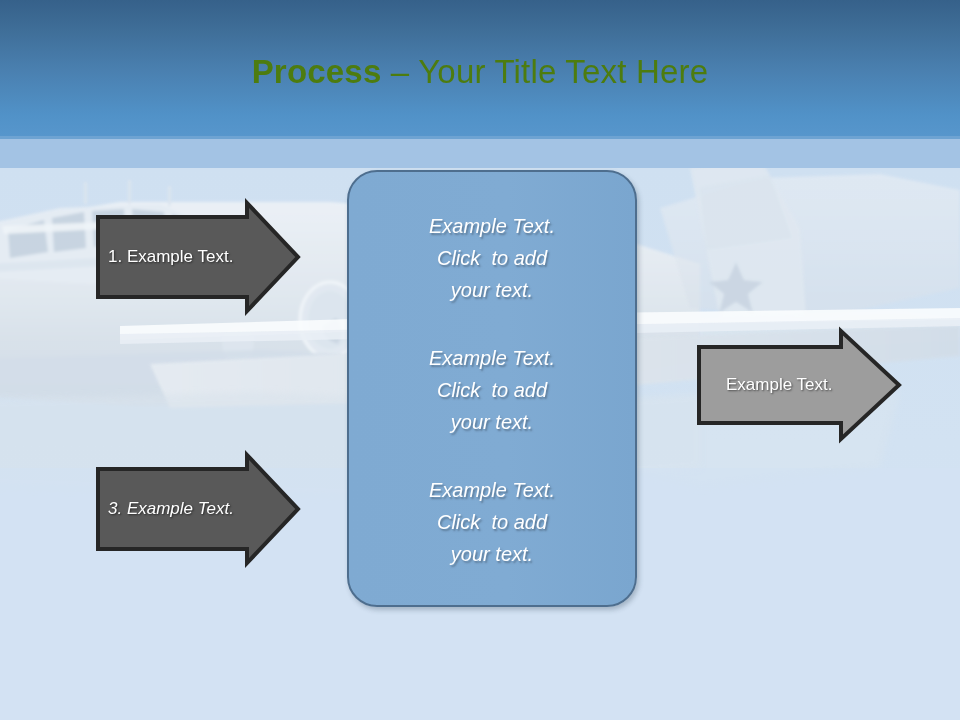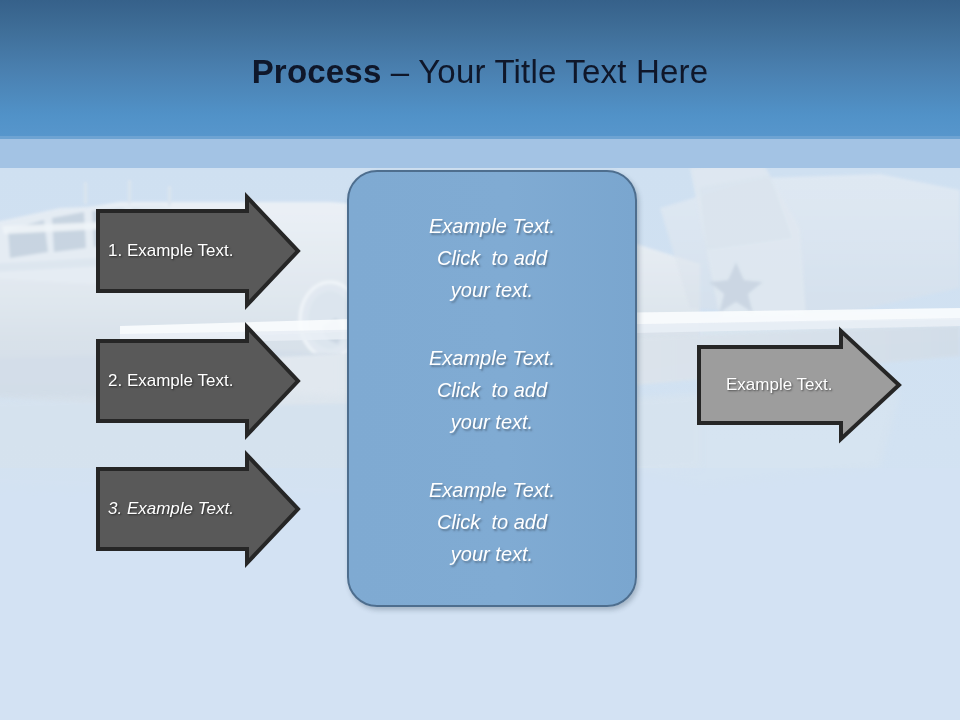--- a/index.html
+++ b/index.html
@@ -26,21 +26,21 @@
     background:#6EA3D2;
   }
   .subband{
     position:absolute;left:0;top:139px;width:960px;height:29px;
     background:#A3C3E4;
   }
   .title{
     position:absolute;left:0;top:53px;width:960px;
     text-align:center;
     font-size:33px;
-    color:#0f172a;
+    color:#4d7c0f;
     letter-spacing:.2px;
     white-space:nowrap;
   }
   .title .strong{font-weight:bold;}
   .title .light{font-weight:normal;}
 
   
   .bg-plane{
     position:absolute;left:0;top:168px;width:960px;height:552px;
     overflow:hidden;
@@ -54,21 +54,21 @@
   }
   .arrow svg{position:absolute;left:0;top:0;}
   .arrow-label{
     position:relative;
     color:#FFFFFF;
     font-size:17px;
     white-space:nowrap;
     text-shadow:1px 1px 2px rgba(0,0,0,.55);
   }
 
-  #arrow-1{left:92px;top:192px;width:212px;height:118px;}
+  #arrow-1{left:92px;top:198px;width:212px;height:118px;}
   #arrow-2{left:92px;top:322px;width:212px;height:118px;}
   #arrow-3{left:92px;top:450px;width:212px;height:118px;font-style:italic;}
   #arrow-1 .arrow-label,#arrow-2 .arrow-label,#arrow-3 .arrow-label{
     margin-left:16px;
   }
 
   #arrow-out{left:693px;top:326px;width:212px;height:118px;}
   #arrow-out .arrow-label{margin-left:33px;}
 
   
@@ -200,26 +200,20 @@
     <span class="strong">Process</span><span class="light"> – Your Title Text Here</span>
   </div>
 
   <div class="arrow" id="arrow-1">
     <svg width="212" height="118" viewBox="0 0 212 118">
       <path d="M 6 19 L 155 19 L 155 5 L 206 59 L 155 113 L 155 99 L 6 99 Z" fill="#595959" stroke="#262626" stroke-width="4" stroke-linejoin="miter"></path>
     </svg>
     <span class="arrow-label">1. Example Text.</span>
   </div>
 
-  <div class="arrow" id="arrow-2">
-    <svg width="212" height="118" viewBox="0 0 212 118">
-      <path d="M 6 19 L 155 19 L 155 5 L 206 59 L 155 113 L 155 99 L 6 99 Z" fill="#595959" stroke="#262626" stroke-width="4" stroke-linejoin="miter"></path>
-    </svg>
-    <span class="arrow-label">2. Example Text.</span>
-  </div>
 
   <div class="arrow" id="arrow-3">
     <svg width="212" height="118" viewBox="0 0 212 118">
       <path d="M 6 19 L 155 19 L 155 5 L 206 59 L 155 113 L 155 99 L 6 99 Z" fill="#595959" stroke="#262626" stroke-width="4" stroke-linejoin="miter"></path>
     </svg>
     <span class="arrow-label">3. Example Text.</span>
   </div>
 
   <div class="panel">
     <div class="panel-block">

